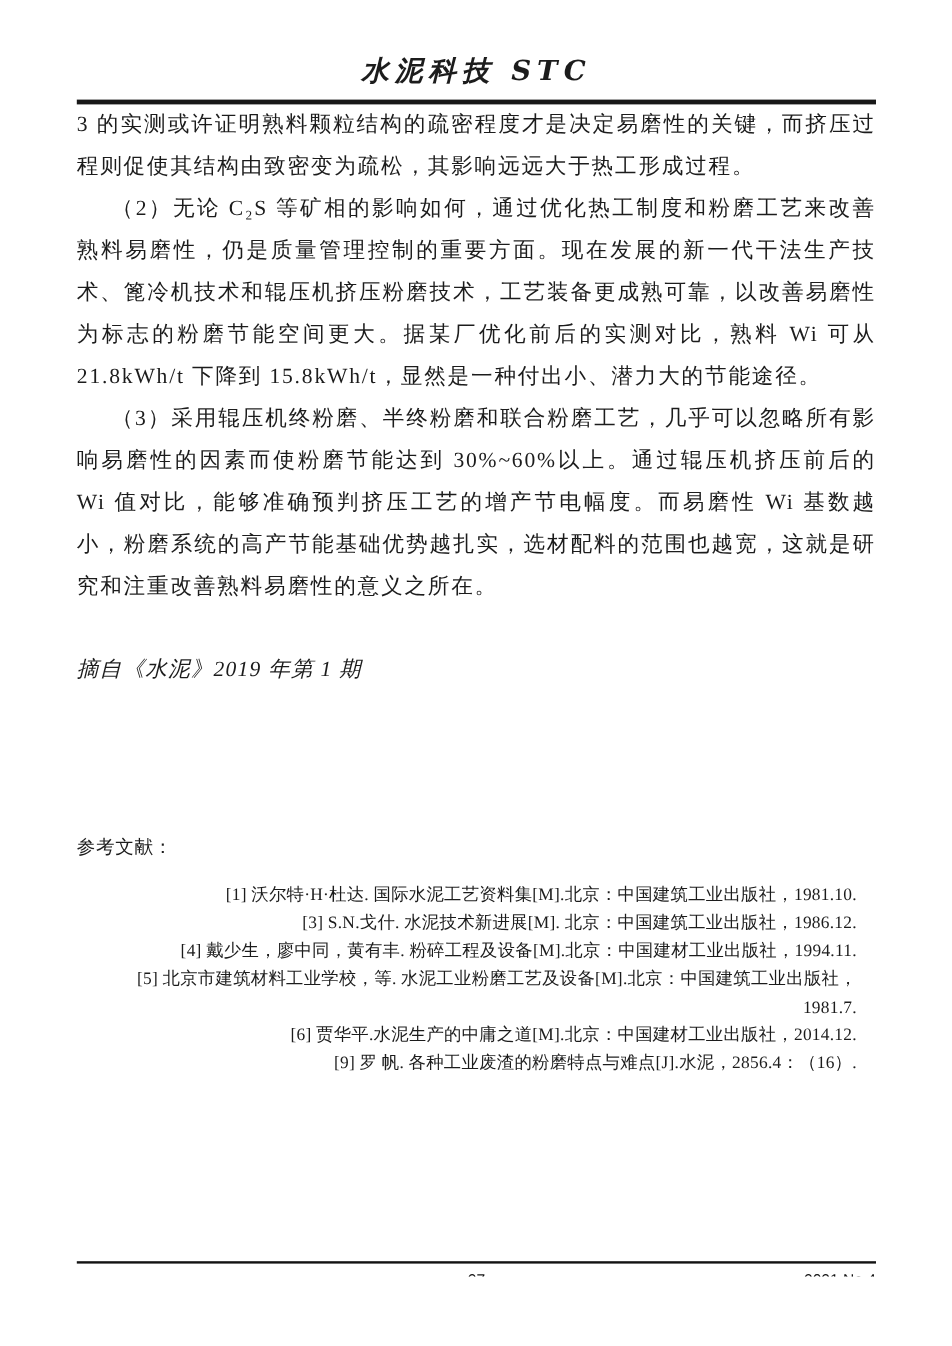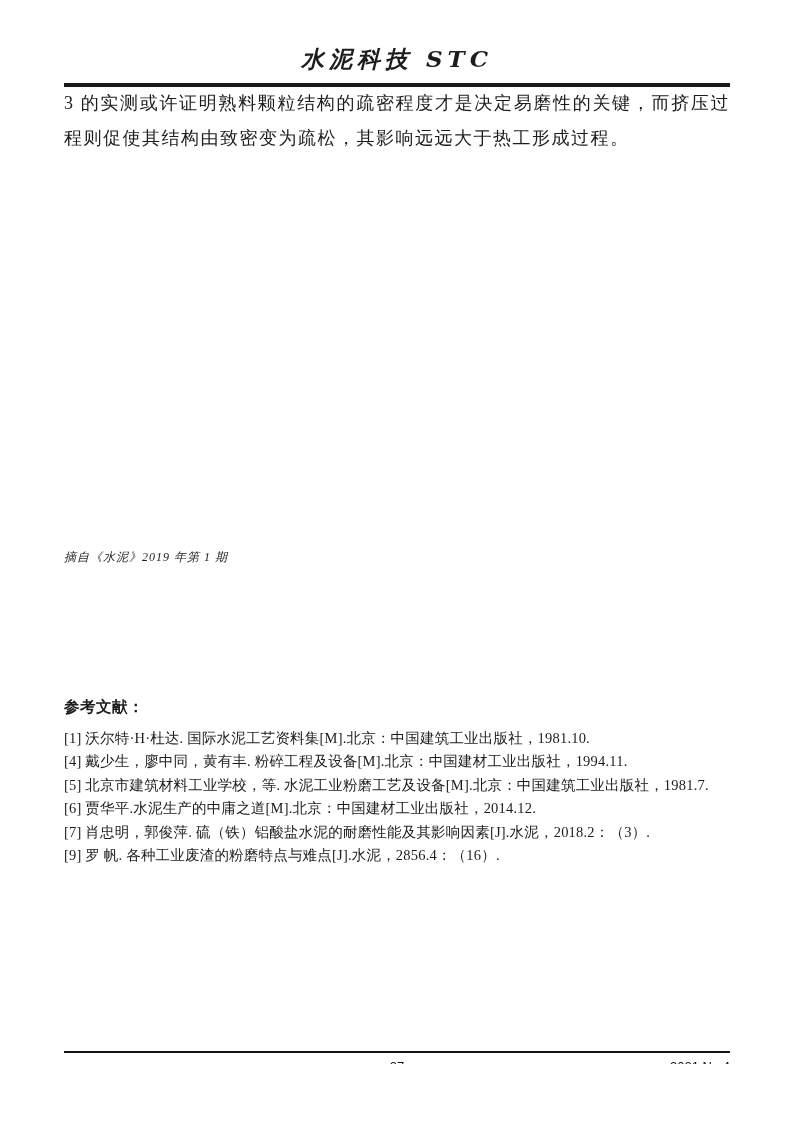--- a/index.html
+++ b/index.html
@@ -42,38 +42,38 @@
     letter-spacing: 1.5px;
   }
   .body-text p { margin: 0; }
   .body-text p.indent { text-indent: 29px; }
 
   
   .citation {
     position: absolute;
     left: 64px; top: 540px;
     font-style: italic;
-    font-size: 12px;
+    font-size: 18px;
     letter-spacing: 1px;
     line-height: 35px;
   }
 
   
   .references {
     position: absolute;
     left: 64px; right: 63px; top: 695px;
   }
   .ref-heading {
     margin: 0 0 8px 0;
     font-size: 15.5px;
-    font-weight: bold;
+    font-weight: normal;
     line-height: 24px;
     letter-spacing: 0.5px;
   }
-  .ref-list { margin: 0; }
+  .ref-list { margin: 16px; text-align: right; }
   .ref-item {
     font-size: 14.5px;
     line-height: 23.4px;
     letter-spacing: 0.2px;
   }
 
   
   .footer {
     position: absolute;
     left: 64px; right: 63px; top: 1051px;
@@ -100,32 +100,34 @@
 <body>
 
 <div class="page">
 
   <div class="masthead">
     <span class="masthead-title">水泥科技 STC</span>
   </div>
 
   <div class="body-text">
     <p>3 的实测或许证明熟料颗粒结构的疏密程度才是决定易磨性的关键，而挤压过程则促使其结构由致密变为疏松，其影响远远大于热工形成过程。</p>
+    <p class="indent">（2）无论 C₂S 等矿相的影响如何，通过优化热工制度和粉磨工艺来改善熟料易磨性，仍是质量管理控制的重要方面。现在发展的新一代干法生产技术、篦冷机技术和辊压机挤压粉磨技术，工艺装备更成熟可靠，以改善易磨性为标志的粉磨节能空间更大。据某厂优化前后的实测对比，熟料 Wi 可从 21.8kWh/t 下降到 15.8kWh/t，显然是一种付出小、潜力大的节能途径。</p>
+    <p class="indent">（3）采用辊压机终粉磨、半终粉磨和联合粉磨工艺，几乎可以忽略所有影响易磨性的因素而使粉磨节能达到 30%~60%以上。通过辊压机挤压前后的 Wi 值对比，能够准确预判挤压工艺的增产节电幅度。而易磨性 Wi 基数越小，粉磨系统的高产节能基础优势越扎实，选材配料的范围也越宽，这就是研究和注重改善熟料易磨性的意义之所在。</p>
   </div>
 
   <div class="citation">摘自《水泥》2019 年第 1 期</div>
 
   <div class="references">
     <p class="ref-heading">参考文献：</p>
     <div class="ref-list">
         <div class="ref-item">[1] 沃尔特·H·杜达. 国际水泥工艺资料集[M].北京：中国建筑工业出版社，1981.10.</div>
+        <div class="ref-item">[3] S.N.戈什. 水泥技术新进展[M]. 北京：中国建筑工业出版社，1986.12.</div>
         <div class="ref-item">[4] 戴少生，廖中同，黄有丰. 粉碎工程及设备[M].北京：中国建材工业出版社，1994.11.</div>
         <div class="ref-item">[5] 北京市建筑材料工业学校，等. 水泥工业粉磨工艺及设备[M].北京：中国建筑工业出版社，1981.7.</div>
         <div class="ref-item">[6] 贾华平.水泥生产的中庸之道[M].北京：中国建材工业出版社，2014.12.</div>
-        <div class="ref-item">[7] 肖忠明，郭俊萍. 硫（铁）铝酸盐水泥的耐磨性能及其影响因素[J].水泥，2018.2：（3）.</div>
         <div class="ref-item">[9] 罗 帆. 各种工业废渣的粉磨特点与难点[J].水泥，2856.4：（16）.</div>
       </div>
   </div>
 
   <div class="footer">
     <div class="footer-inner">
       <span class="page-num">27</span>
       <span class="issue">2021.No.4</span>
     </div>
   </div>

